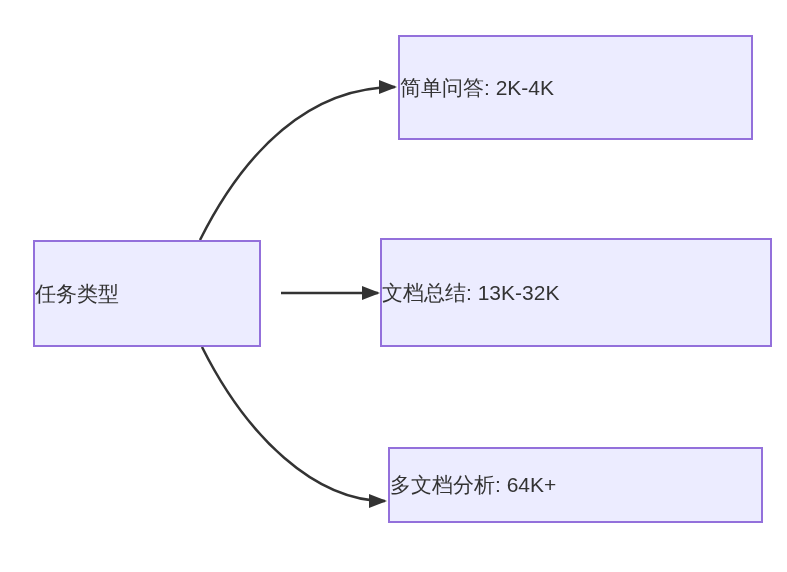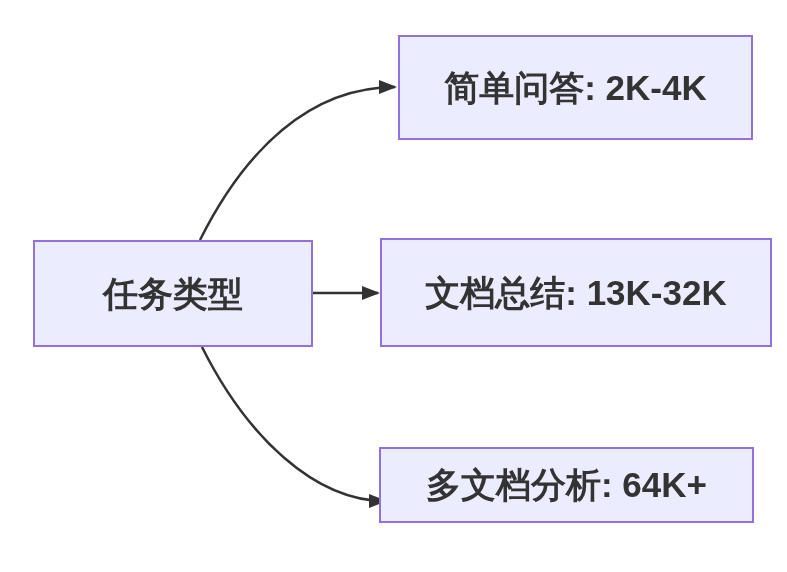--- a/index.html
+++ b/index.html
@@ -33,30 +33,29 @@
     stroke: none;
   }
   .node {
     position: absolute;
     box-sizing: border-box;
     background: var(--node-fill, #ECECFF);
     border: 2px solid var(--node-border, #9370DB);
     color: var(--text, #333333);
     display: flex;
     align-items: center;
-    justify-content: center;
-    font-size: 35px;
+    justify-content: flex-start;
+    font-size: 21px;
     line-height: 1.2;
     white-space: nowrap;
-    font-weight: bold;
   }
-  .node-root   { left: 33px;  top: 240px; width: 280px; height: 107px; }
+  .node-root   { left: 33px;  top: 240px; width: 228px; height: 107px; }
   .node-branch-0 { left: 398px; top: 35px;  width: 355px; height: 105px; }
   .node-branch-1 { left: 380px; top: 238px; width: 392px; height: 109px; }
-  .node-branch-2 { left: 379px; top: 447px; width: 375px; height: 76px; }
+  .node-branch-2 { left: 388px; top: 447px; width: 375px; height: 76px; }
 </style>
 </head>
 <body>
 
 <div class="canvas">
 
   <svg class="edges-layer" width="787" height="572" viewBox="0 0 787 572" xmlns="http://www.w3.org/2000/svg">
     <defs>
       <marker id="arrow" markerUnits="userSpaceOnUse" markerWidth="18" markerHeight="14" refX="16" refY="7" orient="auto">
         <path class="arrowhead" d="M0,0 L18,7 L0,14 Z"></path>

